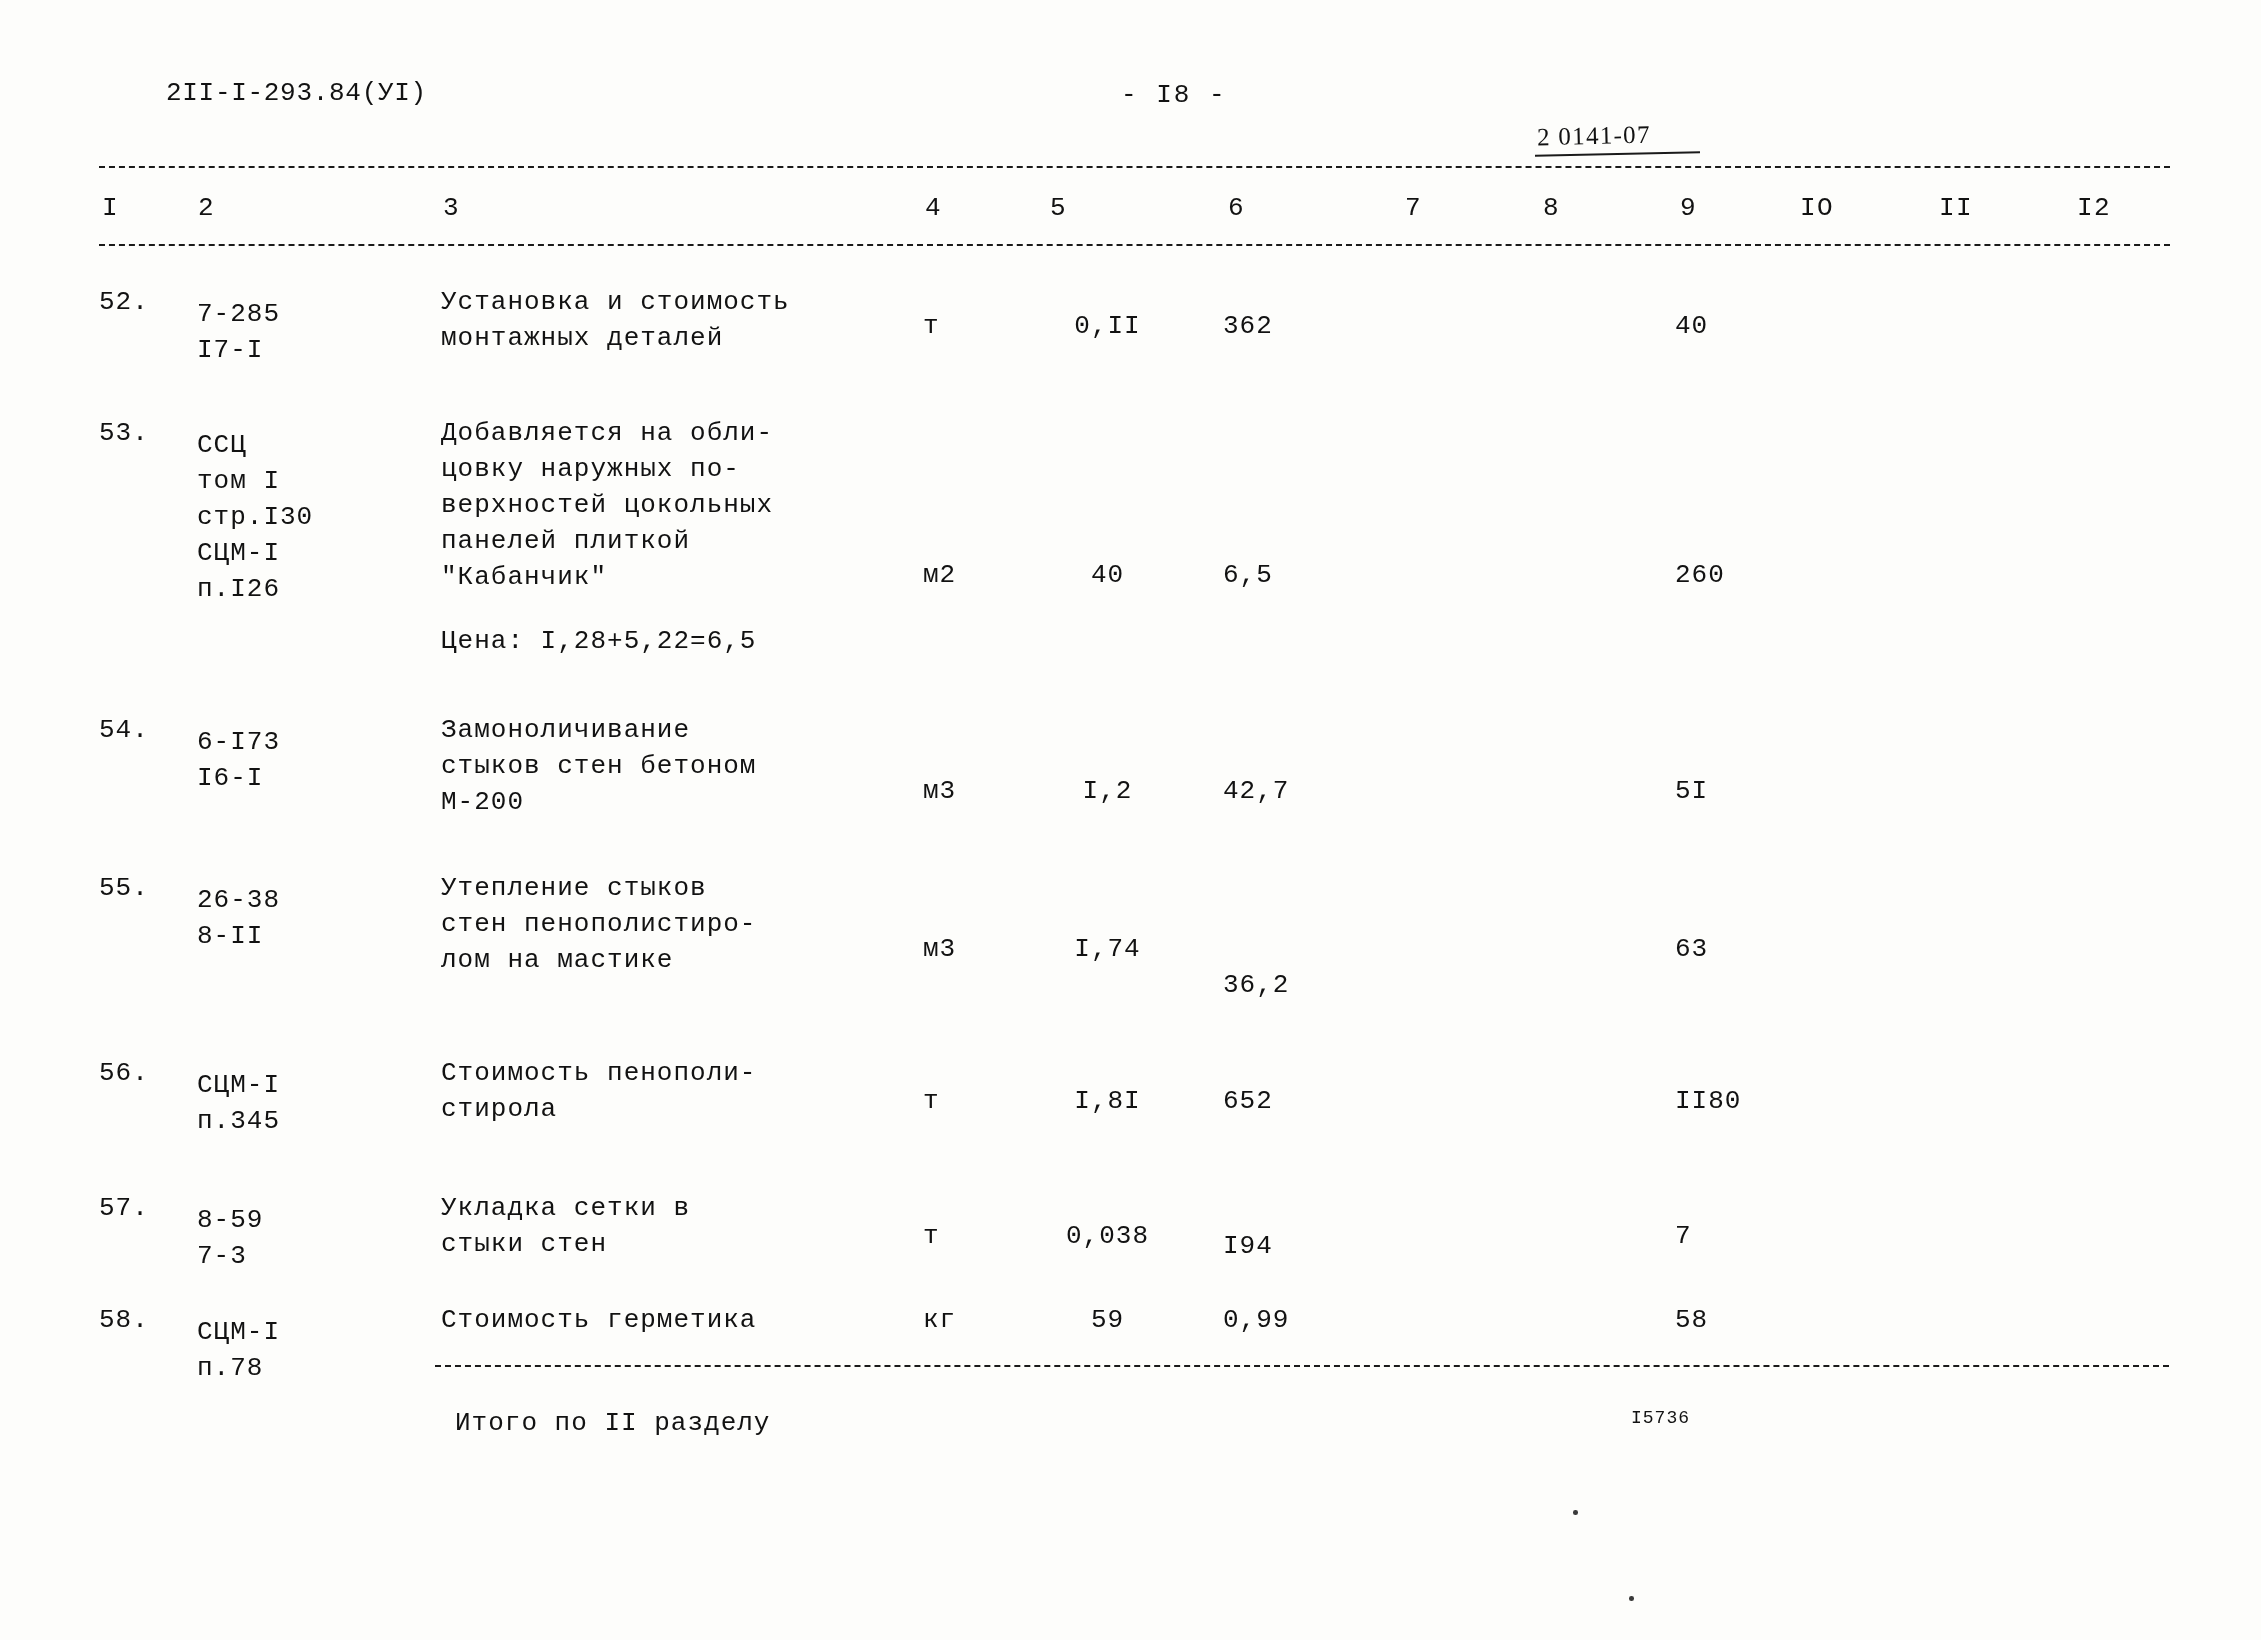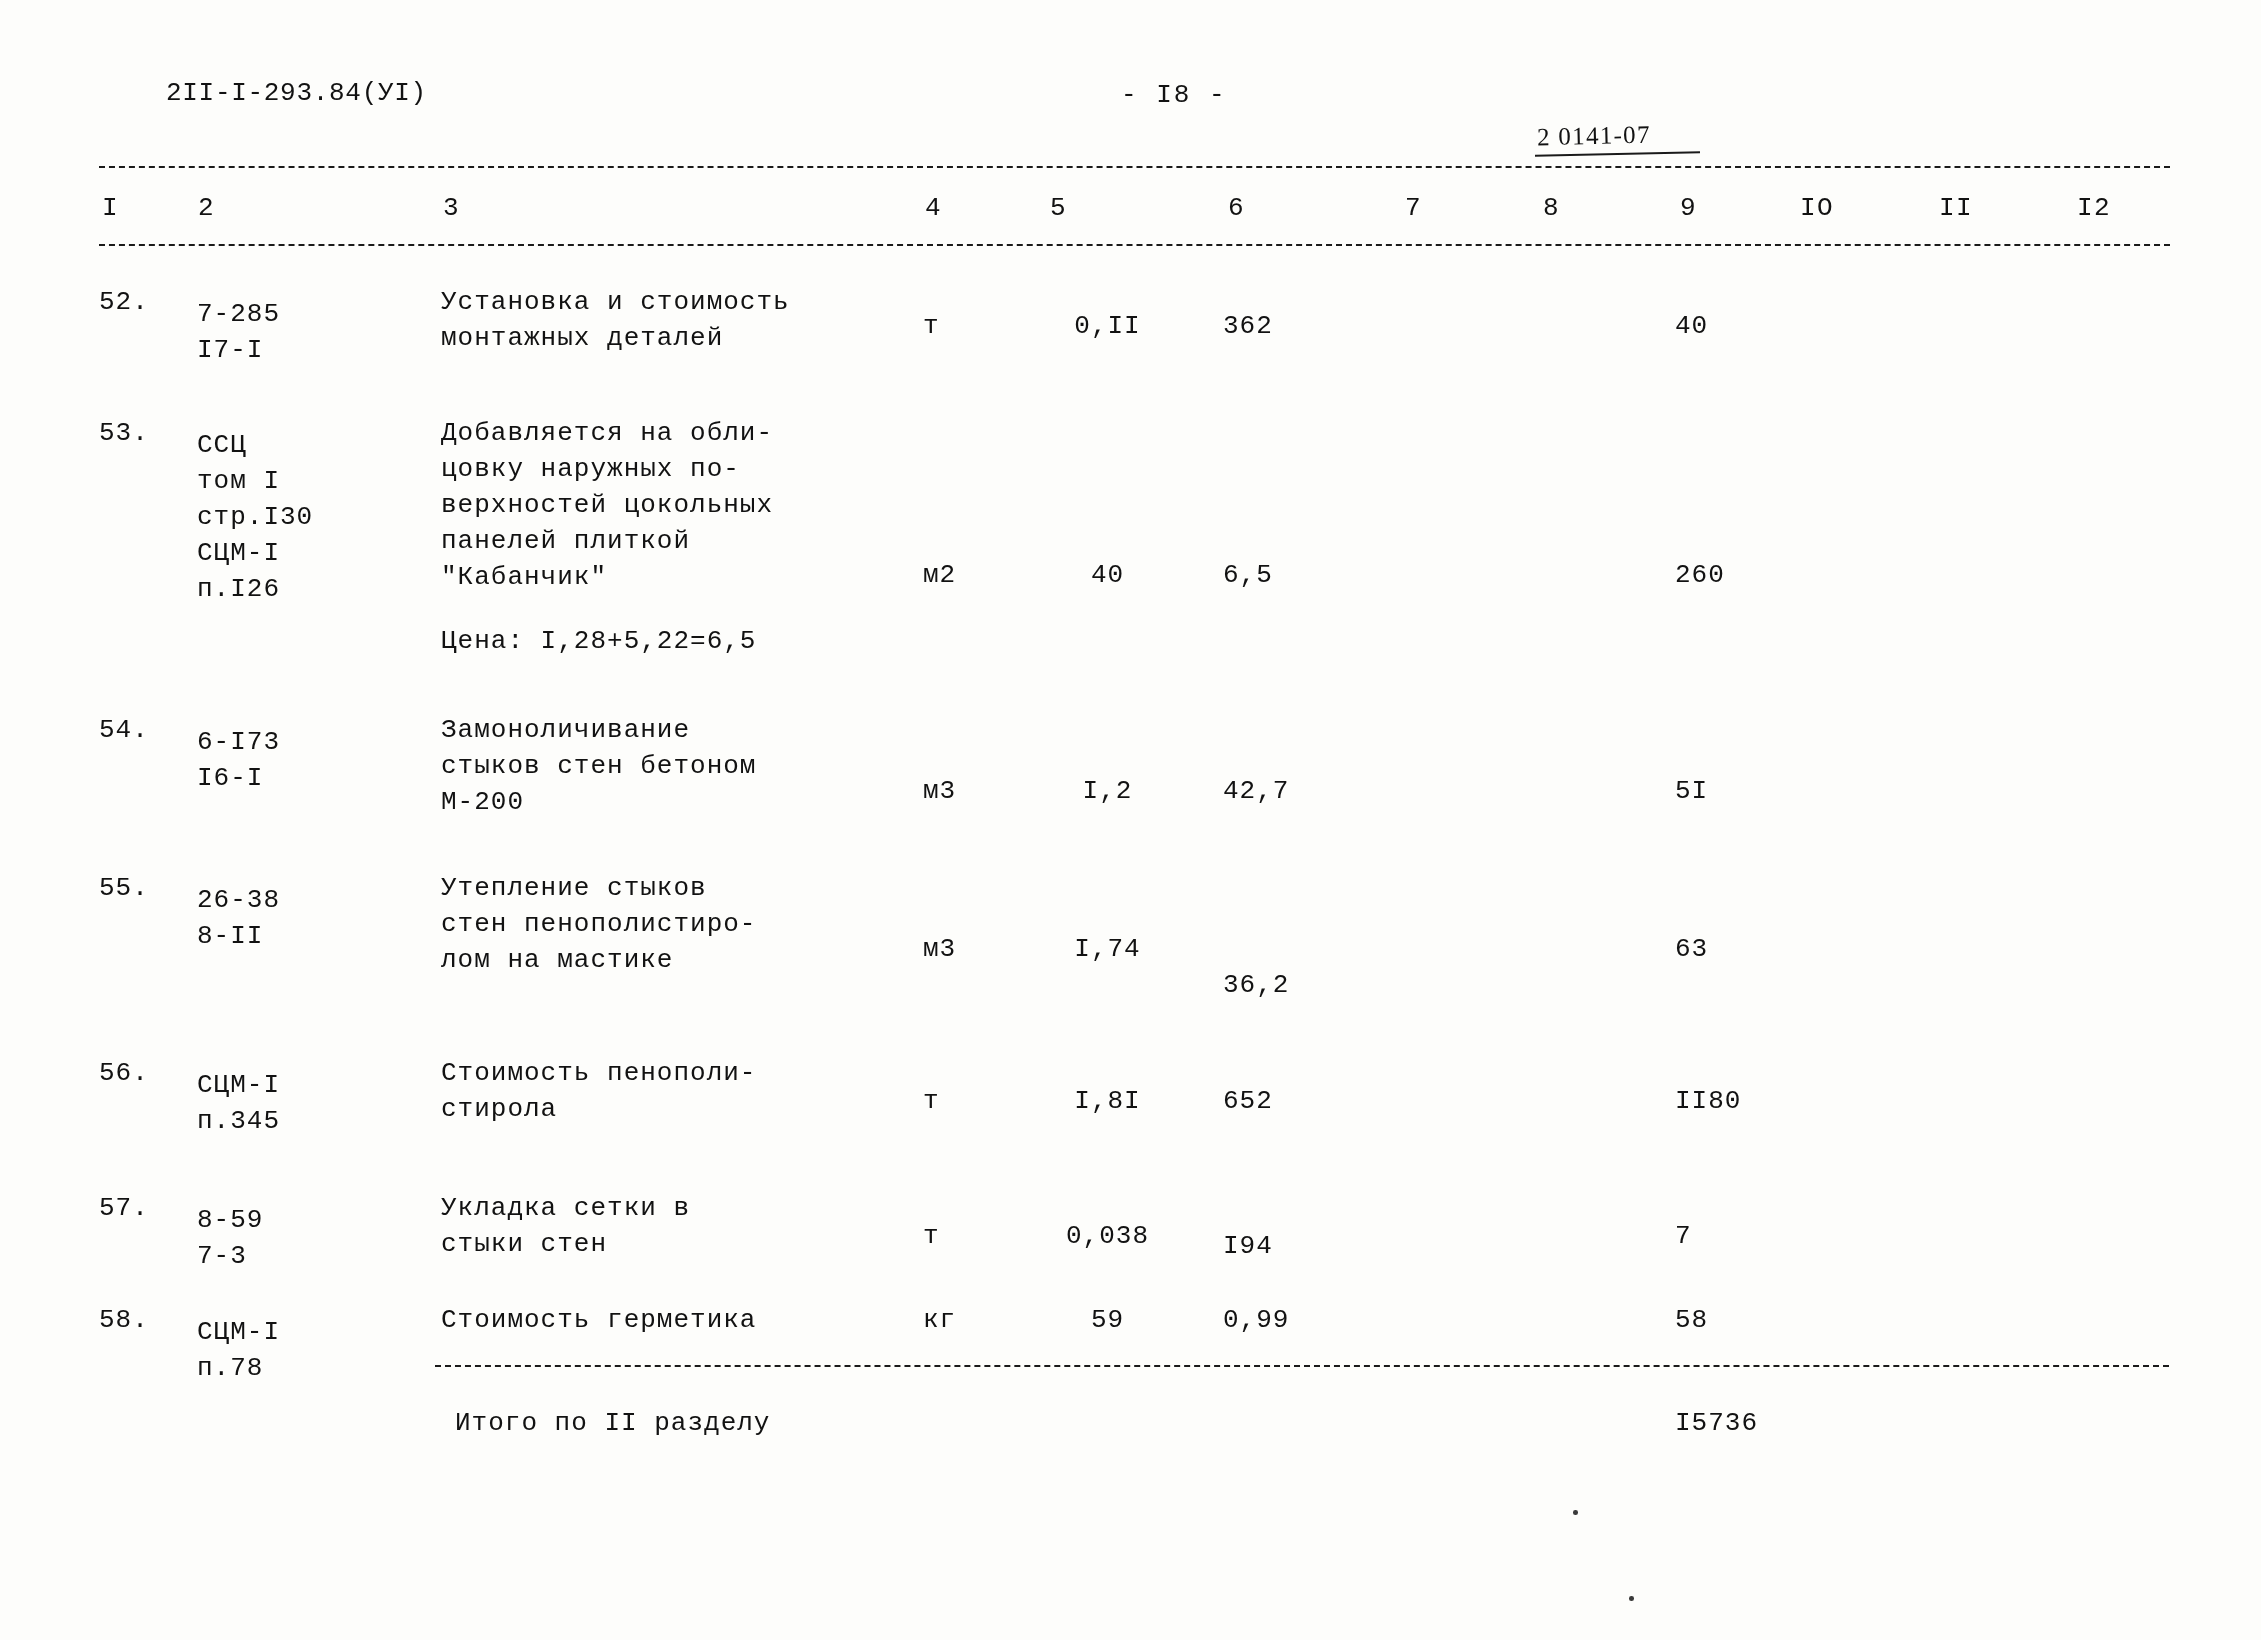--- a/index.html
+++ b/index.html
@@ -108,22 +108,22 @@
   }
   .total-label {
     position: absolute;
     left: 441px;
     font-size: 26px;
     letter-spacing: 1px;
     white-space: pre;
   }
   .total-value {
     position: absolute;
-    left: 1675px;
-    font-size: 26px;
+    left: 1631px;
+    font-size: 18px;
     letter-spacing: 1px;
     white-space: pre;
   }
   .speck {
     position: absolute;
     width: 4.6px;
     height: 4.6px;
     background: #3a3a3a;
     border-radius: 50%;
   }

